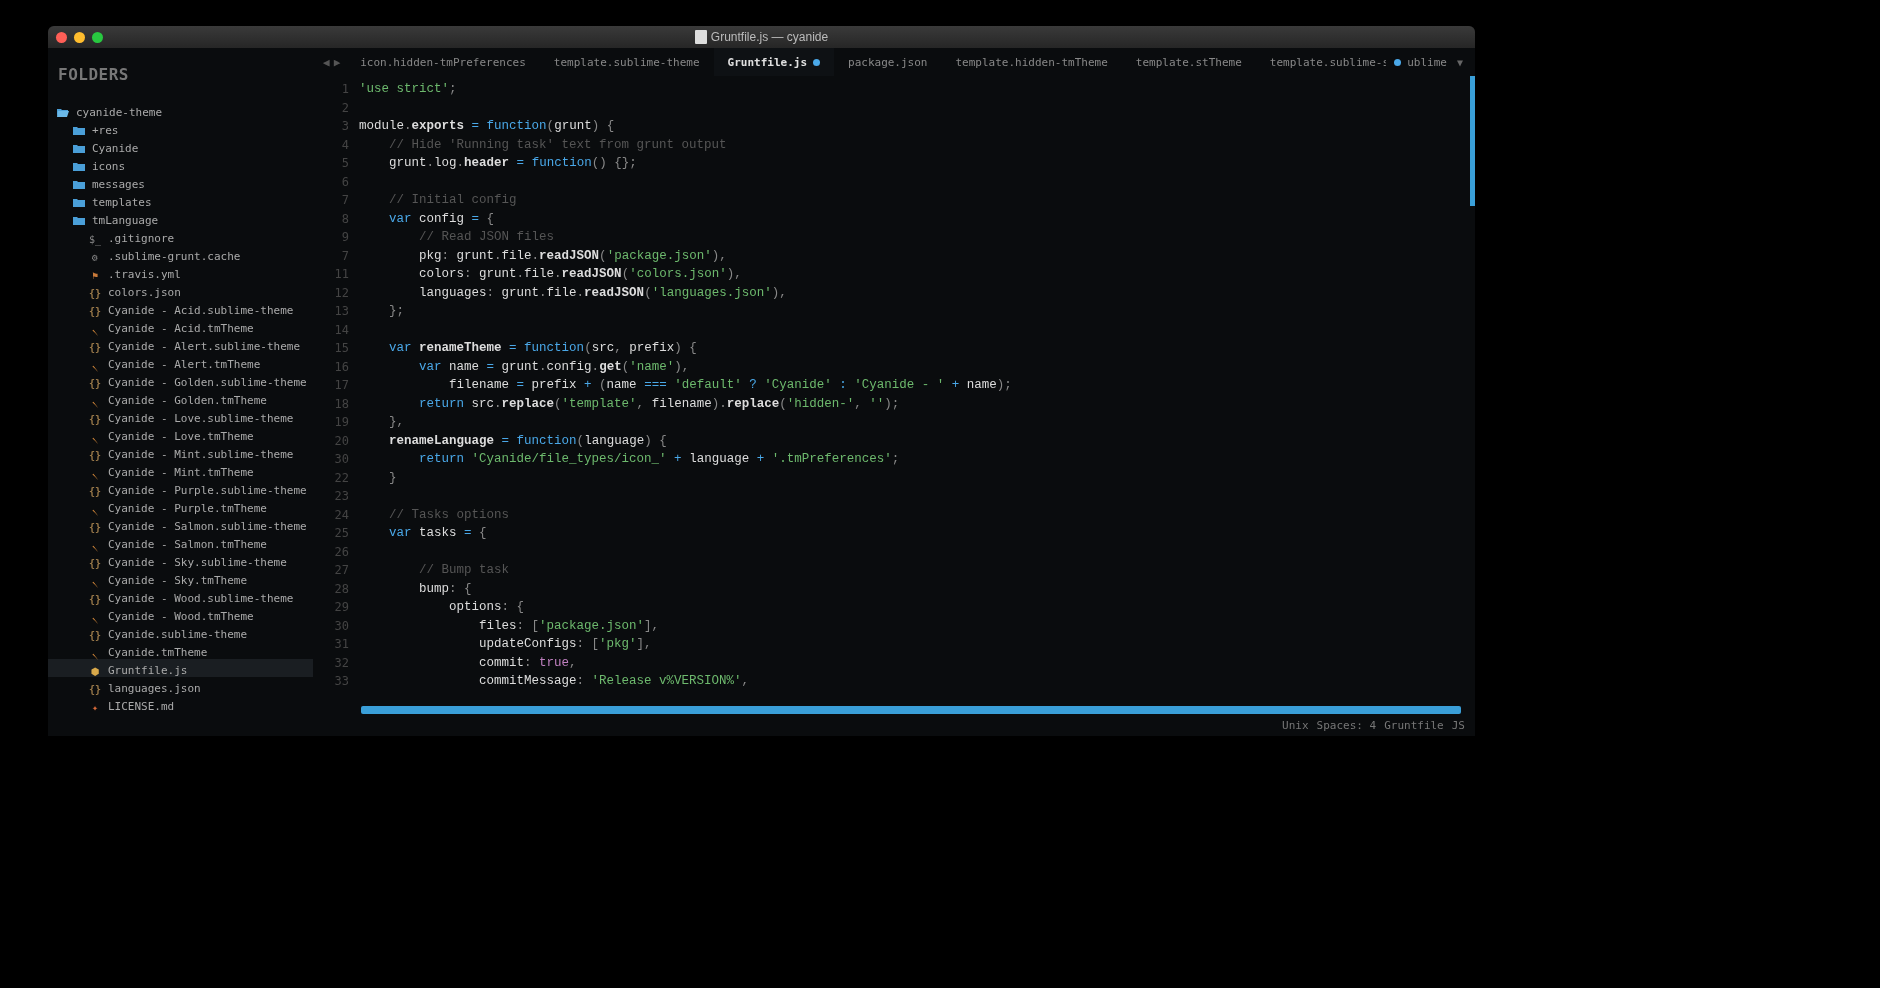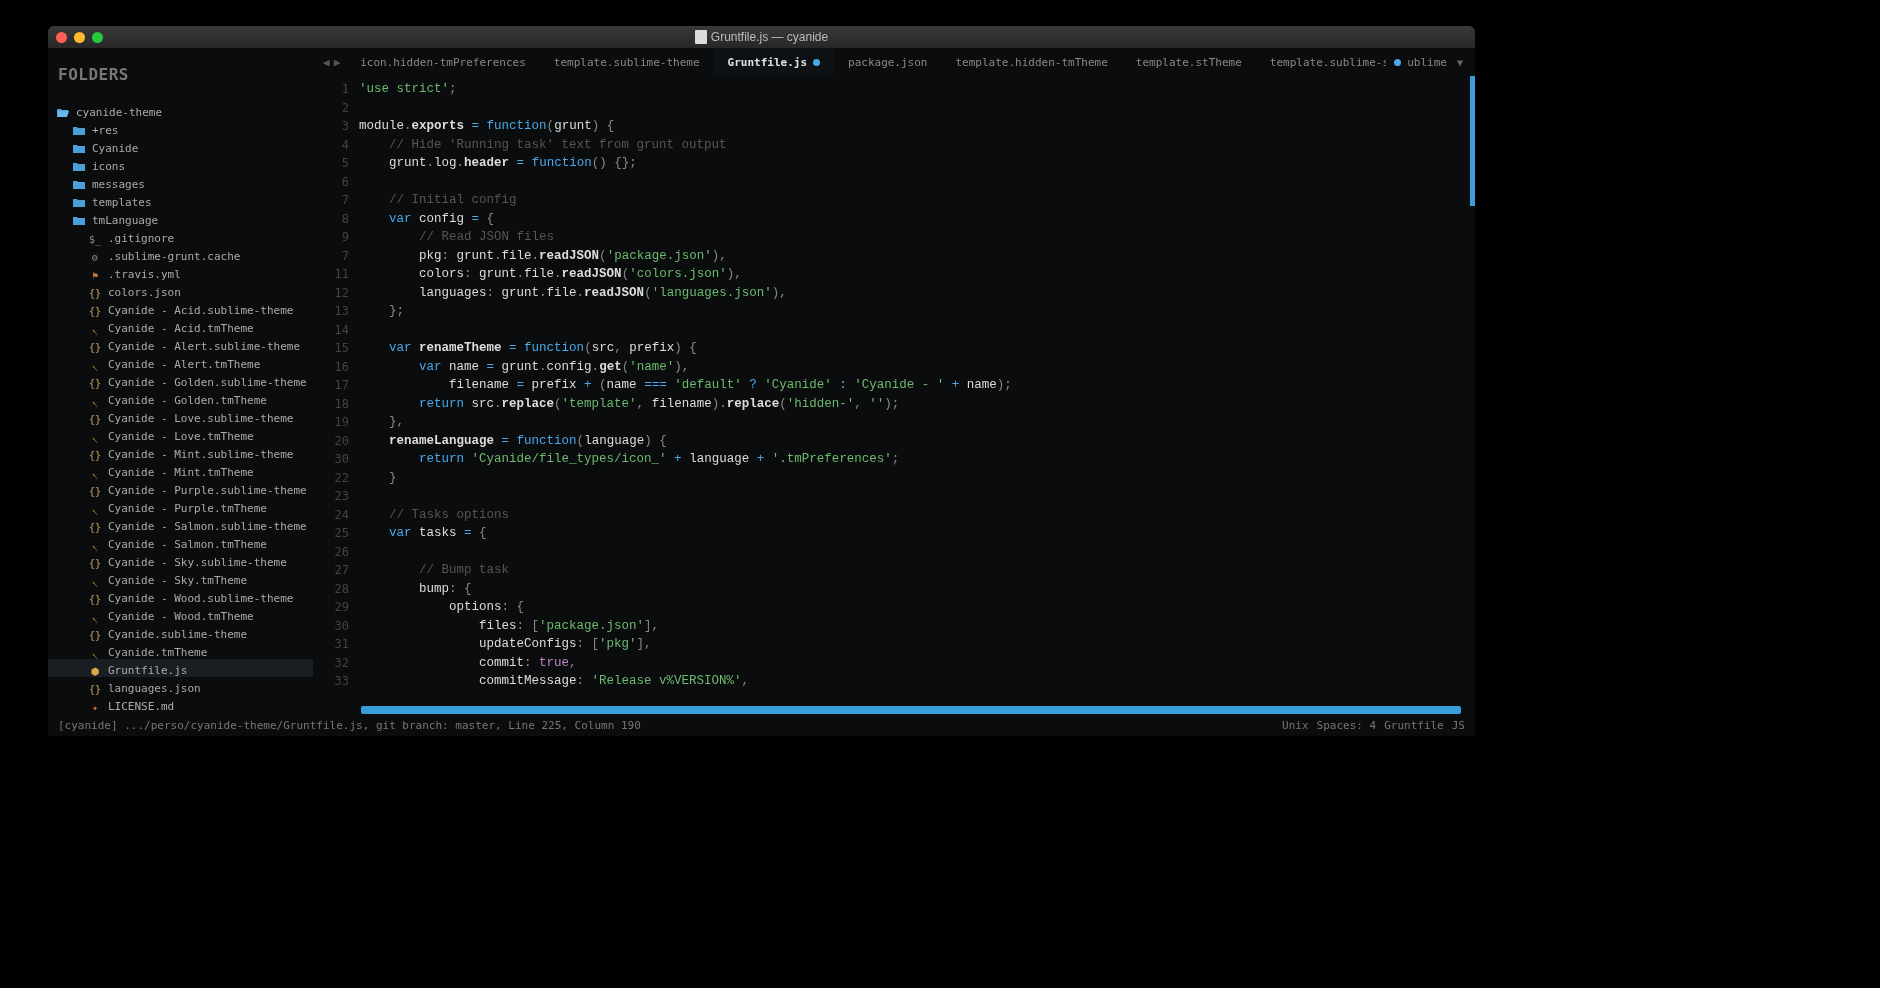--- a/index.html
+++ b/index.html
@@ -547,21 +547,20 @@
             <div>33</div>
           </div>
         <div class="code" id="code"><div class="code-line"><span class="tk-str">'use strict'</span><span class="tk-punct">;</span></div><div class="code-line"></div><div class="code-line"><span class="tk-plain">module</span><span class="tk-punct">.</span><span class="tk-fn">exports</span><span class="tk-plain"> </span><span class="tk-op">=</span><span class="tk-plain"> </span><span class="tk-kw">function</span><span class="tk-punct">(</span><span class="tk-plain">grunt</span><span class="tk-punct">)</span><span class="tk-plain"> </span><span class="tk-punct">{</span></div><div class="code-line"><span class="tk-plain">    </span><span class="tk-com">// Hide 'Running task' text from grunt output</span></div><div class="code-line"><span class="tk-plain">    grunt</span><span class="tk-punct">.</span><span class="tk-plain">log</span><span class="tk-punct">.</span><span class="tk-fn">header</span><span class="tk-plain"> </span><span class="tk-op">=</span><span class="tk-plain"> </span><span class="tk-kw">function</span><span class="tk-punct">()</span><span class="tk-plain"> </span><span class="tk-punct">{};</span></div><div class="code-line"></div><div class="code-line"><span class="tk-plain">    </span><span class="tk-com">// Initial config</span></div><div class="code-line"><span class="tk-plain">    </span><span class="tk-kw">var</span><span class="tk-plain"> config </span><span class="tk-op">=</span><span class="tk-plain"> </span><span class="tk-punct">{</span></div><div class="code-line"><span class="tk-plain">        </span><span class="tk-com">// Read JSON files</span></div><div class="code-line"><span class="tk-plain">        pkg</span><span class="tk-punct">:</span><span class="tk-plain"> grunt</span><span class="tk-punct">.</span><span class="tk-plain">file</span><span class="tk-punct">.</span><span class="tk-fn">readJSON</span><span class="tk-punct">(</span><span class="tk-str">'package.json'</span><span class="tk-punct">),</span></div><div class="code-line"><span class="tk-plain">        colors</span><span class="tk-punct">:</span><span class="tk-plain"> grunt</span><span class="tk-punct">.</span><span class="tk-plain">file</span><span class="tk-punct">.</span><span class="tk-fn">readJSON</span><span class="tk-punct">(</span><span class="tk-str">'colors.json'</span><span class="tk-punct">),</span></div><div class="code-line"><span class="tk-plain">        languages</span><span class="tk-punct">:</span><span class="tk-plain"> grunt</span><span class="tk-punct">.</span><span class="tk-plain">file</span><span class="tk-punct">.</span><span class="tk-fn">readJSON</span><span class="tk-punct">(</span><span class="tk-str">'languages.json'</span><span class="tk-punct">),</span></div><div class="code-line"><span class="tk-plain">    </span><span class="tk-punct">};</span></div><div class="code-line"></div><div class="code-line"><span class="tk-plain">    </span><span class="tk-kw">var</span><span class="tk-plain"> </span><span class="tk-fn">renameTheme</span><span class="tk-plain"> </span><span class="tk-op">=</span><span class="tk-plain"> </span><span class="tk-kw">function</span><span class="tk-punct">(</span><span class="tk-plain">src</span><span class="tk-punct">,</span><span class="tk-plain"> prefix</span><span class="tk-punct">)</span><span class="tk-plain"> </span><span class="tk-punct">{</span></div><div class="code-line"><span class="tk-plain">        </span><span class="tk-kw">var</span><span class="tk-plain"> name </span><span class="tk-op">=</span><span class="tk-plain"> grunt</span><span class="tk-punct">.</span><span class="tk-plain">config</span><span class="tk-punct">.</span><span class="tk-fn">get</span><span class="tk-punct">(</span><span class="tk-str">'name'</span><span class="tk-punct">),</span></div><div class="code-line"><span class="tk-plain">            filename </span><span class="tk-op">=</span><span class="tk-plain"> prefix </span><span class="tk-op">+</span><span class="tk-plain"> </span><span class="tk-punct">(</span><span class="tk-plain">name </span><span class="tk-op">===</span><span class="tk-plain"> </span><span class="tk-str">'default'</span><span class="tk-plain"> </span><span class="tk-op">?</span><span class="tk-plain"> </span><span class="tk-str">'Cyanide'</span><span class="tk-plain"> </span><span class="tk-op">:</span><span class="tk-plain"> </span><span class="tk-str">'Cyanide - '</span><span class="tk-plain"> </span><span class="tk-op">+</span><span class="tk-plain"> name</span><span class="tk-punct">);</span></div><div class="code-line"><span class="tk-plain">        </span><span class="tk-kw">return</span><span class="tk-plain"> src</span><span class="tk-punct">.</span><span class="tk-fn">replace</span><span class="tk-punct">(</span><span class="tk-str">'template'</span><span class="tk-punct">,</span><span class="tk-plain"> filename</span><span class="tk-punct">).</span><span class="tk-fn">replace</span><span class="tk-punct">(</span><span class="tk-str">'hidden-'</span><span class="tk-punct">,</span><span class="tk-plain"> </span><span class="tk-str">''</span><span class="tk-punct">);</span></div><div class="code-line"><span class="tk-plain">    </span><span class="tk-punct">},</span></div><div class="code-line"><span class="tk-plain">    </span><span class="tk-fn">renameLanguage</span><span class="tk-plain"> </span><span class="tk-op">=</span><span class="tk-plain"> </span><span class="tk-kw">function</span><span class="tk-punct">(</span><span class="tk-plain">language</span><span class="tk-punct">)</span><span class="tk-plain"> </span><span class="tk-punct">{</span></div><div class="code-line"><span class="tk-plain">        </span><span class="tk-kw">return</span><span class="tk-plain"> </span><span class="tk-str">'Cyanide/file_types/icon_'</span><span class="tk-plain"> </span><span class="tk-op">+</span><span class="tk-plain"> language </span><span class="tk-op">+</span><span class="tk-plain"> </span><span class="tk-str">'.tmPreferences'</span><span class="tk-punct">;</span></div><div class="code-line"><span class="tk-plain">    </span><span class="tk-punct">}</span></div><div class="code-line"></div><div class="code-line"><span class="tk-plain">    </span><span class="tk-com">// Tasks options</span></div><div class="code-line"><span class="tk-plain">    </span><span class="tk-kw">var</span><span class="tk-plain"> tasks </span><span class="tk-op">=</span><span class="tk-plain"> </span><span class="tk-punct">{</span></div><div class="code-line"></div><div class="code-line"><span class="tk-plain">        </span><span class="tk-com">// Bump task</span></div><div class="code-line"><span class="tk-plain">        bump</span><span class="tk-punct">:</span><span class="tk-plain"> </span><span class="tk-punct">{</span></div><div class="code-line"><span class="tk-plain">            options</span><span class="tk-punct">:</span><span class="tk-plain"> </span><span class="tk-punct">{</span></div><div class="code-line"><span class="tk-plain">                files</span><span class="tk-punct">:</span><span class="tk-plain"> </span><span class="tk-punct">[</span><span class="tk-str">'package.json'</span><span class="tk-punct">],</span></div><div class="code-line"><span class="tk-plain">                updateConfigs</span><span class="tk-punct">:</span><span class="tk-plain"> </span><span class="tk-punct">[</span><span class="tk-str">'pkg'</span><span class="tk-punct">],</span></div><div class="code-line"><span class="tk-plain">                commit</span><span class="tk-punct">:</span><span class="tk-plain"> </span><span class="tk-bool">true</span><span class="tk-punct">,</span></div><div class="code-line"><span class="tk-plain">                commitMessage</span><span class="tk-punct">:</span><span class="tk-plain"> </span><span class="tk-str">'Release v%VERSION%'</span><span class="tk-punct">,</span></div></div>
         <div class="minimap-strip"></div>
         <div class="hscroll"></div>
       </div>
     </div>
   </div>
 
   <div class="statusbar">
-    <span>[cyanide] .../perso/cyanide-theme/Gruntfile.js, git branch: master, Line 225, Column 190</span>
     <span class="right">
       <span>Unix</span>
       <span>Spaces: 4</span>
       <span>Gruntfile</span>
       <span>JS</span>
     </span>
   </div>
 
 </div>
 

